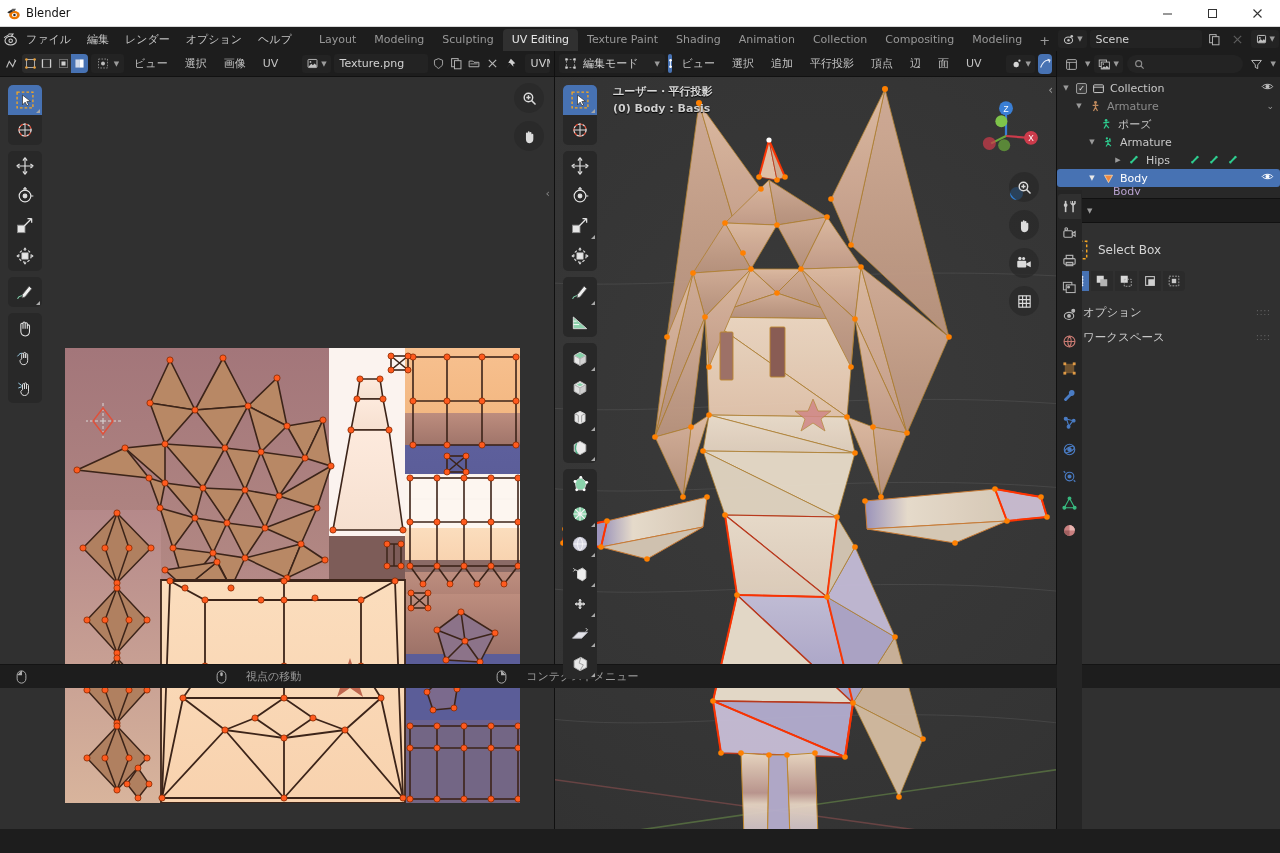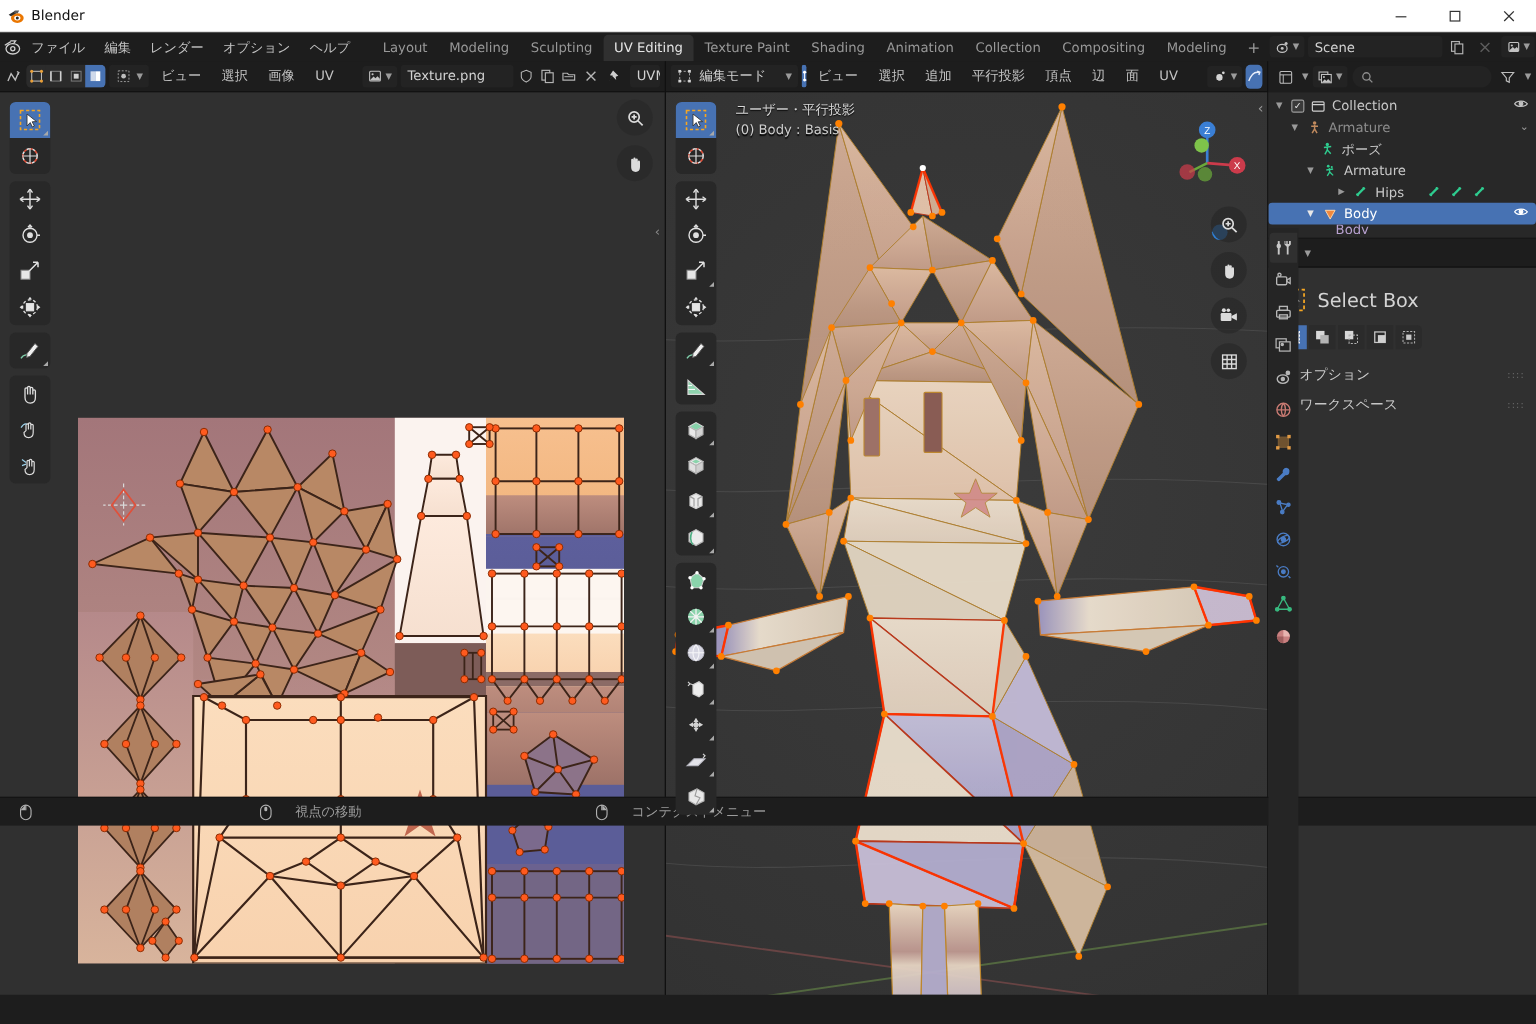--- a/index.html
+++ b/index.html
@@ -85,39 +85,39 @@
   .tbtn .corner{position:absolute;right:2px;bottom:2px;width:0;height:0;
     border-left:4px solid transparent;border-bottom:4px solid #a9a9a9;}
 
   
   .gizmo-col{position:absolute;top:95px;right:14px;width:34px;display:flex;flex-direction:column;gap:8px;z-index:20;}
   .gz{width:30px;height:30px;border-radius:50%;background:rgba(40,40,40,.72);display:flex;align-items:center;justify-content:center;}
 
   .axis-gizmo{position:absolute;top:22px;right:14px;width:74px;height:74px;z-index:20;}
   .blue-dot{position:absolute;top:110px;right:34px;width:13px;height:13px;border-radius:50%;background:#2f81d8;z-index:20;}
 
-  .vp-text{position:absolute;left:58px;top:6px;z-index:15;color:#d8d8d8;font-size:11px;line-height:17px;text-shadow:0 1px 1px #000;}
+  .vp-text{position:absolute;left:58px;top:6px;z-index:15;color:#d8d8d8;font-size:11px;line-height:17px;text-shadow:0 1px 1px #000;font-weight:bold;}
   .vp-text .l2{color:#cfcfcf;}
 
   
   .outliner{height:148px;background:#1d1d1d;border-bottom:1px solid #111;display:flex;flex-direction:column;}
   .out-head{height:26px;display:flex;align-items:center;gap:4px;padding:0 4px;}
   .search{flex:1;background:#232323;border-radius:9px;height:18px;display:flex;align-items:center;gap:5px;padding:0 7px;color:#8d8d8d;}
   .out-body{flex:1;background:#282828;overflow:hidden;padding-top:2px;position:relative;}
   .orow{height:18px;display:flex;align-items:center;gap:5px;padding:0 6px;position:relative;font-size:11px;color:#c8c8c8;}
   .orow.sel{background:#4772b3;color:#fff;}
   .orow .eye{margin-left:auto;}
   .tri{width:10px;display:inline-block;text-align:center;color:#9a9a9a;font-size:7px;}
 
   
   .toolprops{flex:1;background:#303030;display:flex;flex-direction:column;}
   .tp-head{height:24px;background:#1d1d1d;display:flex;align-items:center;padding:0 6px;gap:4px;border-bottom:1px solid #111;}
   .tp-body{flex:1;padding:8px 0 0 0;}
   .tp-row{display:flex;align-items:center;gap:9px;padding:2px 10px;}
-  .tp-label{color:#d4d4d4;font-size:16px;}
+  .tp-label{color:#d4d4d4;font-size:12px;}
   .tp-panel{display:flex;align-items:center;gap:6px;padding:5px 10px;color:#cbcbcb;font-size:11.5px;justify-content:space-between;}
   .grip{margin-left:auto;color:#6a6a6a;letter-spacing:1px;font-size:8px;line-height:5px;width:14px;}
 
   
   .prop-rail{
     position:absolute;left:0;top:139px;width:25px;bottom:0;background:#252525;
     display:flex;flex-direction:column;align-items:center;padding-top:4px;gap:2px;z-index:5;
   }
   .prail-btn{width:23px;height:25px;display:flex;align-items:center;justify-content:center;border-radius:3px 0 0 3px;}
   .prail-btn.active{background:#303030;}

